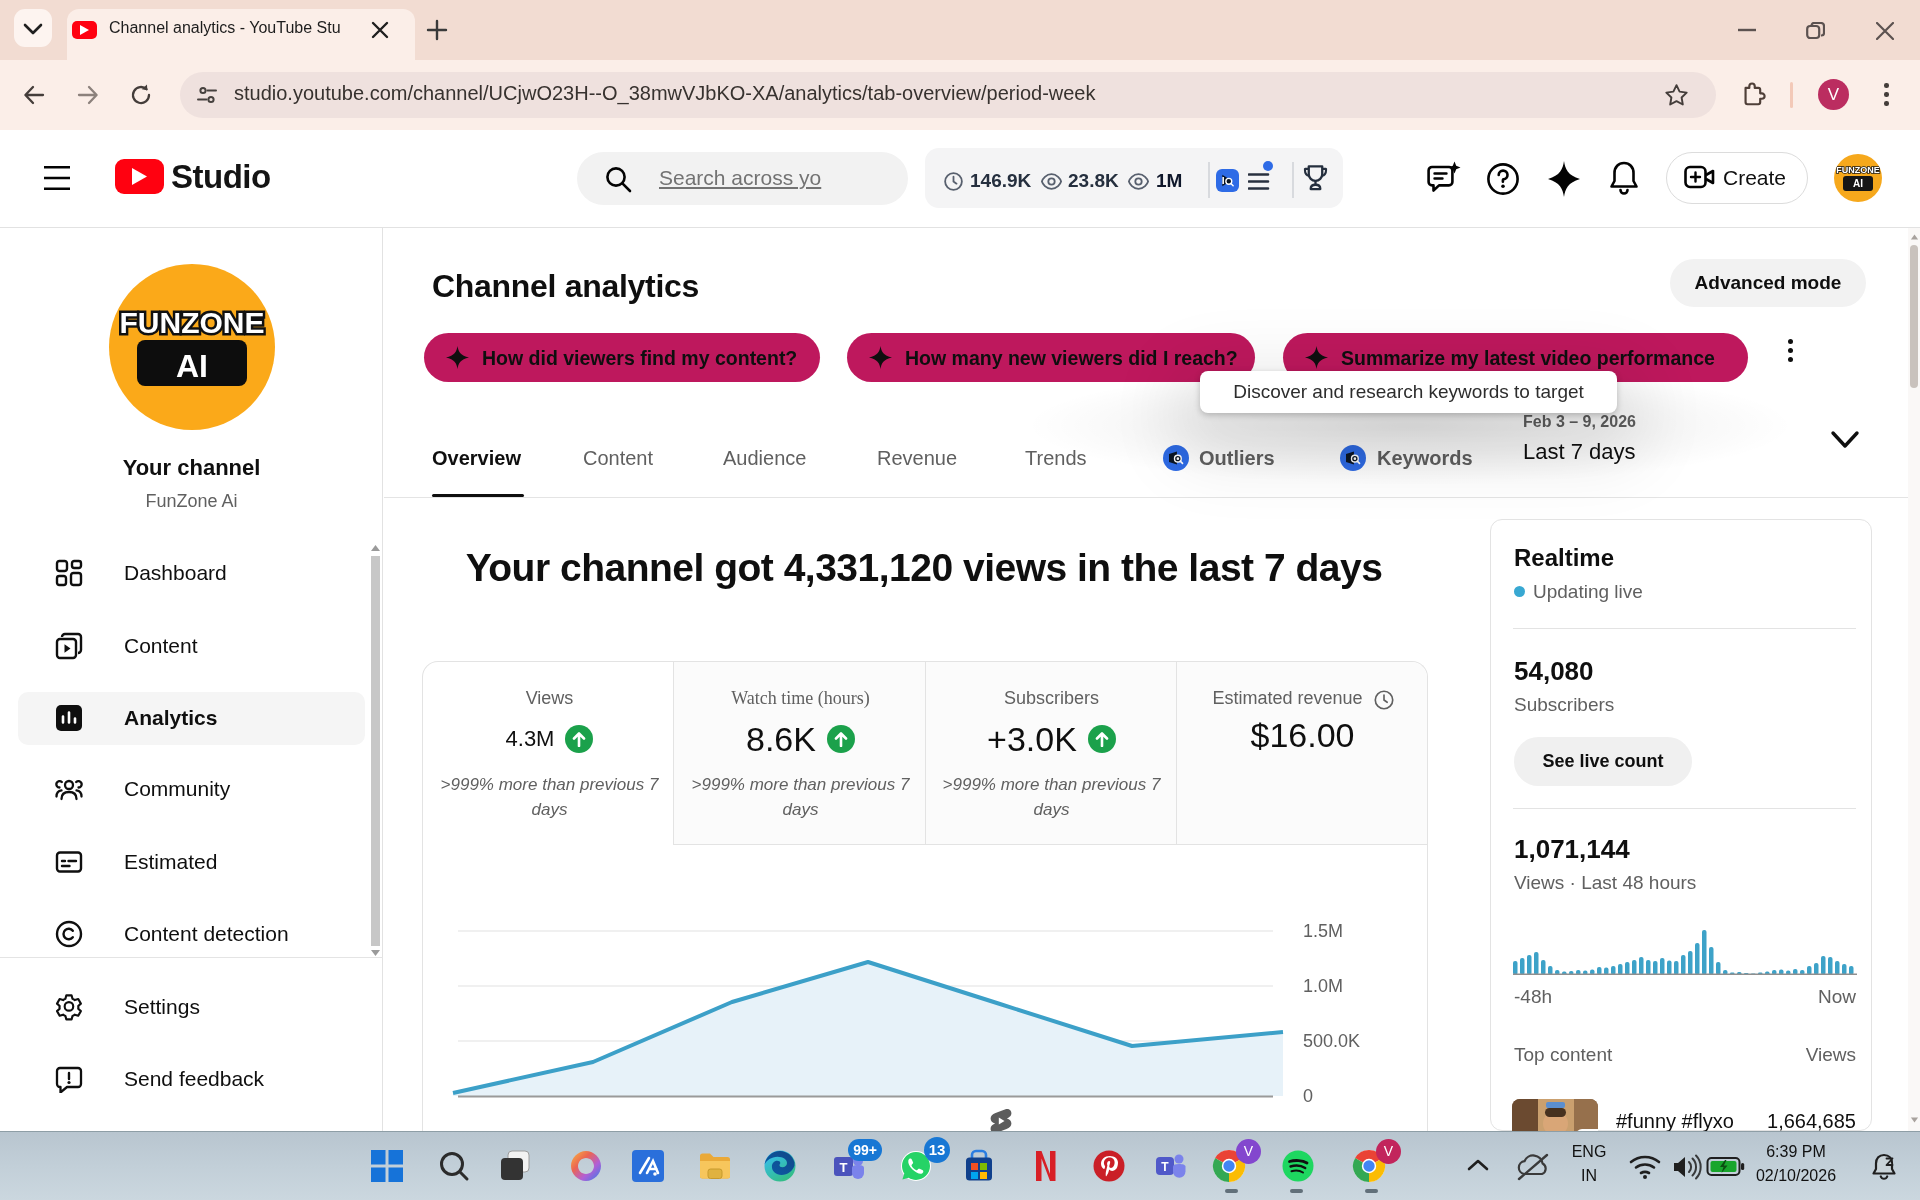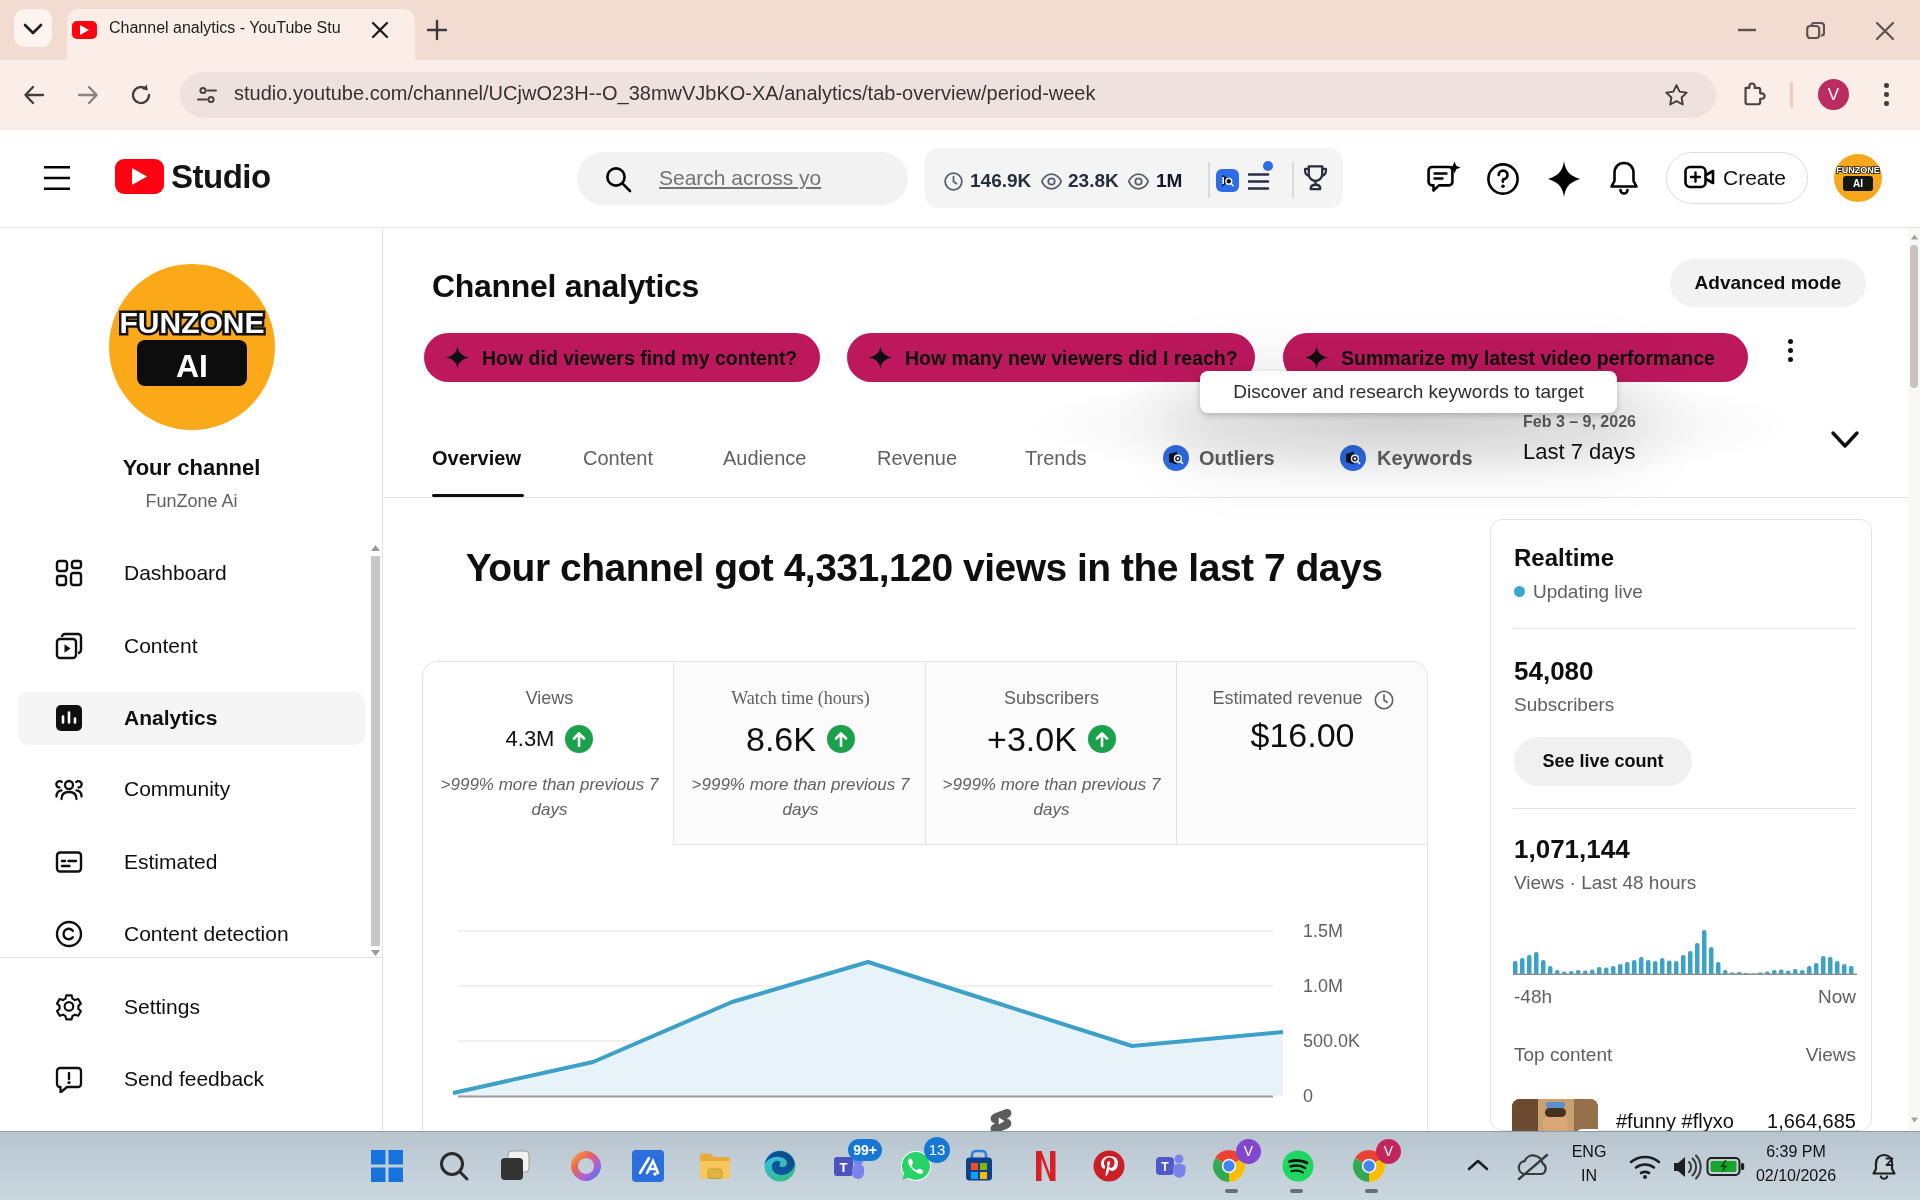--- a/index.html
+++ b/index.html
@@ -545,21 +545,21 @@
     <circle cx="26" cy="12" r="5" fill="#7b83eb"></circle>
     <path d="M20 19 C20 16.8 22.7 16 26 16 C29.3 16 32 16.8 32 19 V24 A6 6 0 0 1 20 24 Z" fill="#7b83eb"></path>
   </svg>
 <div class="abs" style="left:848px;top:1139px;min-width:34px;height:22px;border-radius:11px;background:#1777d4;color:#fff;font-size:14px;font-weight:bold;text-align:center;line-height:22px;padding:0 4px;">99+</div>
 
 <svg class="tbi" style="left:899px;" viewBox="0 0 34 34">
     <circle cx="17" cy="17" r="15" fill="#fff"></circle>
     <path d="M17 3 C9.3 3 3 9.3 3 17 C3 19.8 3.9 22.4 5.3 24.6 L3.4 30.6 L9.6 28.8 C11.8 30.1 14.3 30.9 17 30.9 C24.7 30.9 31 24.7 31 17 C31 9.3 24.7 3 17 3 Z" fill="#25d366"></path>
     <path d="M11.5 9.5 C10.6 9.5 9.5 10.1 9.3 11.7 C9 14.1 10.3 17.3 13.2 20.2 C16.1 23.1 19.6 24.9 22.1 24.7 C23.7 24.5 24.3 23.4 24.3 22.5 C24.3 21.9 24 21.4 23.3 21.1 L20.6 19.8 C20 19.6 19.6 19.7 19.2 20.1 L18.3 21 C17.9 21.4 17.4 21.4 16.9 21.1 C15.1 20.1 13.6 18.6 12.7 16.9 C12.4 16.4 12.5 15.9 12.9 15.5 L13.8 14.6 C14.2 14.2 14.3 13.8 14 13.2 L12.8 10.5 C12.5 9.8 12 9.5 11.5 9.5 Z" fill="#fff"></path>
   </svg>
-<div class="abs" style="left:924px;top:1137px;width:26px;height:26px;border-radius:50%;background:#1777d4;color:#fff;font-size:15px;font-weight:normal;text-align:center;line-height:26px;">13</div>
+<div class="abs" style="left:924px;top:1137px;width:26px;height:26px;border-radius:50%;background:#1777d4;color:#fff;font-size:15px;font-weight:bold;text-align:center;line-height:26px;">13</div>
 
 <svg class="tbi" style="left:962px;" viewBox="0 0 34 34">
     <path d="M10 9 V6 A4 4 0 0 1 14 2 H20 A4 4 0 0 1 24 6 V9" stroke="#2a7de1" stroke-width="2.6" fill="none"></path>
     <rect x="4" y="8.5" width="26" height="23" rx="3.5" fill="#10408c"></rect>
     <rect x="9" y="14" width="7" height="7" fill="#f25022"></rect>
     <rect x="18" y="14" width="7" height="7" fill="#7fba00"></rect>
     <rect x="9" y="23" width="7" height="7" fill="#00a4ef"></rect>
     <rect x="18" y="23" width="7" height="7" fill="#ffb900"></rect>
   </svg>
 

